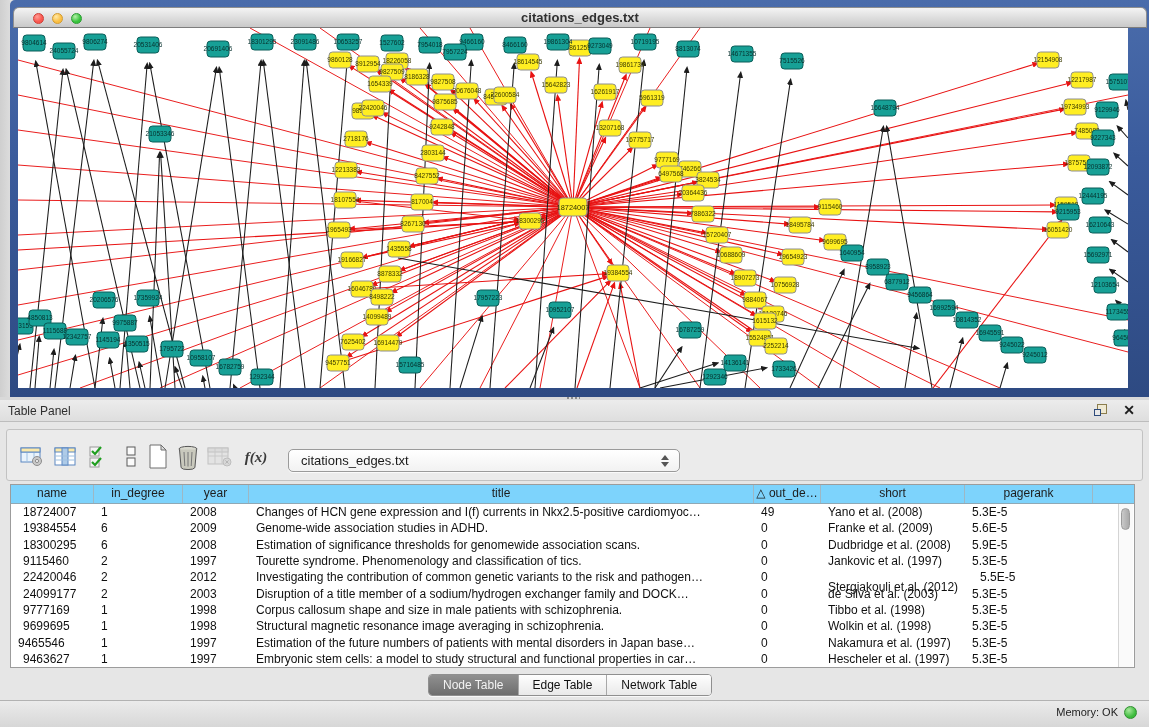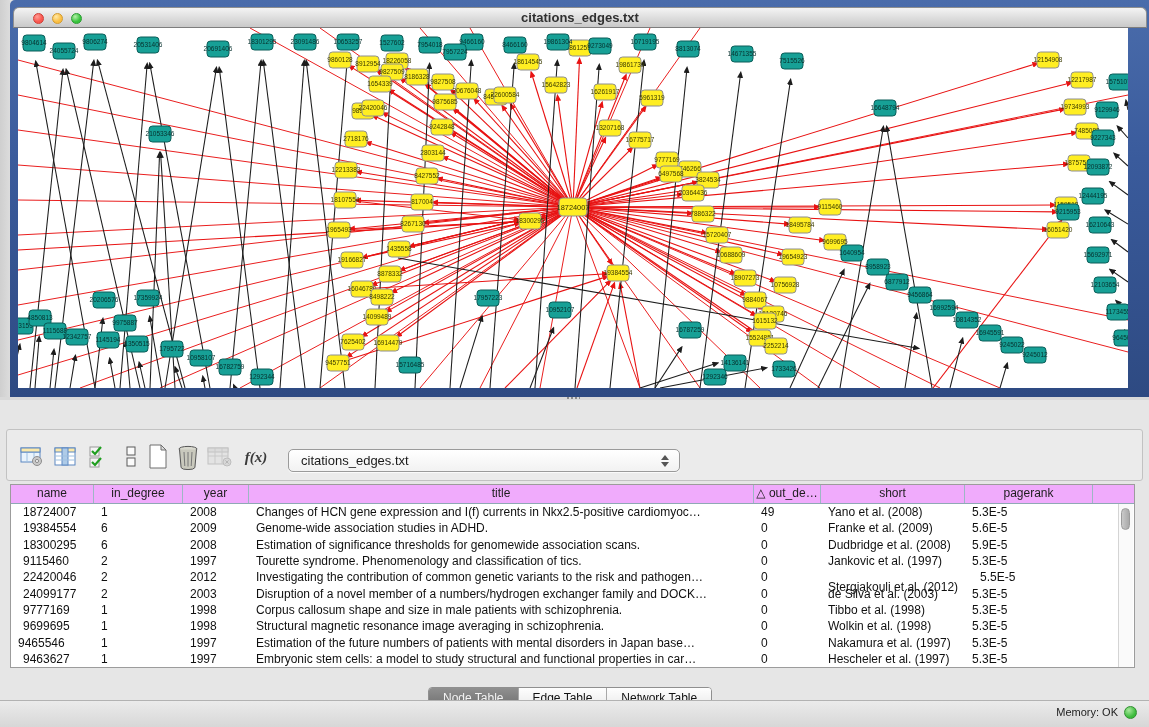--- a/index.html
+++ b/index.html
@@ -49,32 +49,32 @@
      border:1px solid #9a9a9a;border-radius:5px;box-sizing:border-box;box-shadow:0 1px 1px rgba(255,255,255,.8);}
   .combo-text{position:absolute;left:12px;top:3px;font-size:13px;color:#1b1b1b;}
   .combo-arrows{position:absolute;right:10px;top:4px;width:9px;height:14px;}
   .combo-arrows .up{position:absolute;left:1px;top:1px;width:0;height:0;
      border-left:4px solid transparent;border-right:4px solid transparent;border-bottom:5px solid #555;}
   .combo-arrows .dn{position:absolute;left:1px;bottom:1px;width:0;height:0;
      border-left:4px solid transparent;border-right:4px solid transparent;border-top:5px solid #555;}
 
   .tbl-wrap{position:absolute;left:10px;top:84px;width:1125px;height:184px;background:#ffffff;
      border:1px solid #9c9c9c;box-sizing:border-box;overflow:hidden;}
-  .tbl-header{display:flex;height:18px;background:#f0abfc;border-bottom:1px solid #8fa8b5;}
+  .tbl-header{display:flex;height:18px;background:#7dd3fc;border-bottom:1px solid #8fa8b5;}
   .th-cell{box-sizing:border-box;border-right:1px solid #9db7c4;font-size:12px;color:#1d1d1d;
      text-align:center;line-height:17px;overflow:hidden;white-space:nowrap;}
   .tbl-body{position:relative;}
   .tr-row{display:flex;height:16.3px;align-items:center;}
   .td-cell{box-sizing:border-box;font-size:12px;color:#101010;padding-left:7px;
      overflow:hidden;white-space:nowrap;}
   .vscroll{position:absolute;right:1px;top:19px;width:14px;height:163px;background:#fafafa;border-left:1px solid #d4d4d4;}
   .vthumb{position:absolute;left:2px;top:4px;width:9px;height:22px;border-radius:5px;
      background:linear-gradient(90deg,#c9c9c9,#a9a9a9);border:1px solid #9b9b9b;box-sizing:border-box;}
 
-  .tabbar{position:absolute;left:0;top:283px;width:1149px;height:30px;}
+  .tabbar{position:absolute;left:0;top:270px;width:1149px;height:30px;}
   .seg-wrap{position:absolute;left:428px;top:4px;height:20px;display:flex;
      border:1px solid #8f8f8f;border-radius:4px;overflow:hidden;background:#fff;box-shadow:0 1px 0 rgba(255,255,255,.7);}
   .seg{font-size:12px;line-height:20px;padding:0 14px;color:#111;
      background:linear-gradient(180deg,#fefefe,#e9e9e9);border-right:1px solid #a8a8a8;}
   .seg:last-child{border-right:none;}
   .seg.sel{background:linear-gradient(180deg,#909090,#6e6e6e);color:#f3f3f3;}
 
   .statusbar{position:absolute;left:0;top:700px;width:1149px;height:27px;
      background:linear-gradient(180deg,#ebebeb,#d7d7d7);border-top:1px solid #b2b2b2;box-sizing:border-box;}
   .mem-wrap{position:absolute;right:12px;top:5px;height:16px;display:flex;align-items:flex-start;}
@@ -793,20 +793,28 @@
             <text x="573" y="209.6" text-anchor="middle" font-size="7.4" fill="#333300" font-family="&quot;Liberation Sans&quot;,sans-serif">18724007</text>
           </g>
         </svg>
     </div>
   </div>
 
   <div class="splitter"></div>
   <div class="split-handle"></div>
 
   <div class="table-panel">
+    <div class="panel-header">
+      <span class="panel-title">Table Panel</span>
+      <span class="float-icon">
+          <span class="sq1"></span>
+          <span class="sq2"></span>
+        </span>
+      <span class="close-icon">✕</span>
+    </div>
 
     <div class="toolbar-box">
       <span class="icon-btn" style="left:12px">
         <svg width="24" height="22">
             <rect x="1" y="2" width="19" height="14" fill="#eaf3fb" stroke="#5d88c2"></rect>
             <line x1="1" y1="6" x2="20" y2="6" stroke="#5d88c2"></line>
             <line x1="7" y1="2" x2="7" y2="16" stroke="#9fc0e0"></line>
             <line x1="14" y1="2" x2="14" y2="16" stroke="#9fc0e0"></line>
             <rect x="1" y="2" width="19" height="4" fill="#fce9a9" stroke="#5d88c2"></rect>
             <circle cx="17" cy="15" r="4.5" fill="#c9c9c9" stroke="#8d8d8d"></circle>
@@ -927,21 +935,21 @@
             <div class="td-cell" style="width: 66px;">2012</div>
             <div class="td-cell" style="width: 505px;">Investigating the contribution of common genetic variants to the risk and pathogen…</div>
             <div class="td-cell" style="width: 67px;">0</div>
             <div class="td-cell" style="width: 144px; margin-top: 20px;">Stergiakouli et al. (2012)</div>
             <div class="td-cell" style="width: 128px; margin-left: 8px;">5.5E-5</div>
           </div>
           <div class="tr-row">
             <div class="td-cell" style="width: 83px; padding-left: 12px;">24099177</div>
             <div class="td-cell" style="width: 89px;">2</div>
             <div class="td-cell" style="width: 66px;">2003</div>
-            <div class="td-cell" style="width: 505px;">Disruption of a novel member of a numbers/hydrogen exchanger family and DOCK…</div>
+            <div class="td-cell" style="width: 505px;">Disruption of a title member of a sodium/hydrogen exchanger family and DOCK…</div>
             <div class="td-cell" style="width: 67px;">0</div>
             <div class="td-cell" style="width: 144px;">de Silva et al. (2003)</div>
             <div class="td-cell" style="width: 128px;">5.3E-5</div>
           </div>
           <div class="tr-row">
             <div class="td-cell" style="width: 83px; padding-left: 12px;">9777169</div>
             <div class="td-cell" style="width: 89px;">1</div>
             <div class="td-cell" style="width: 66px;">1998</div>
             <div class="td-cell" style="width: 505px;">Corpus callosum shape and size in male patients with schizophrenia.</div>
             <div class="td-cell" style="width: 67px;">0</div>

